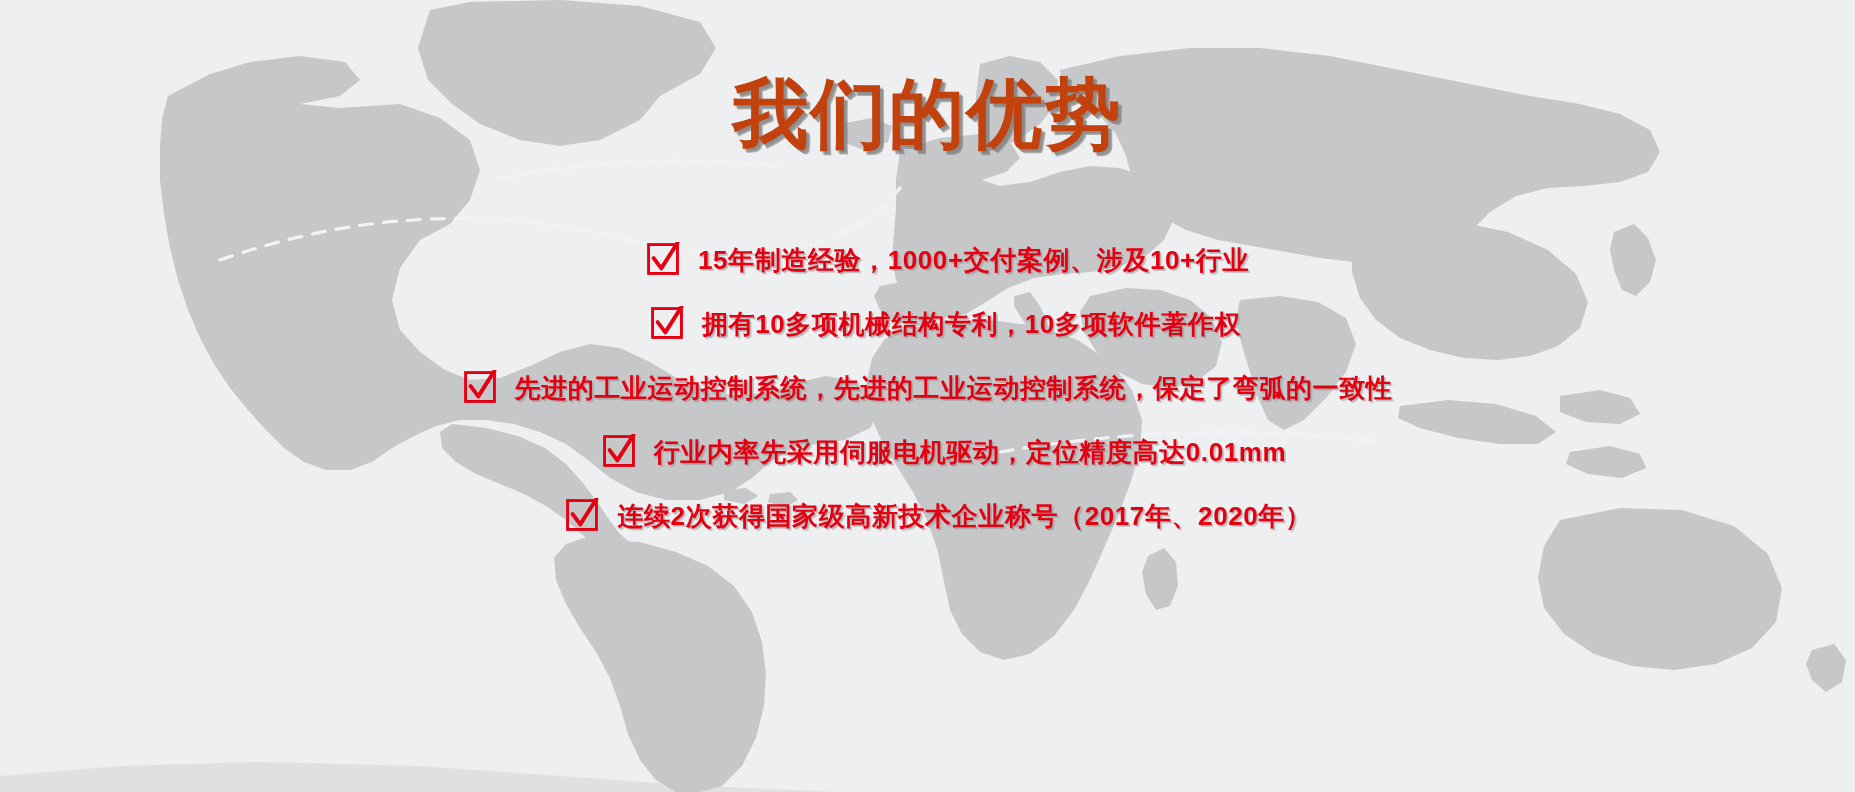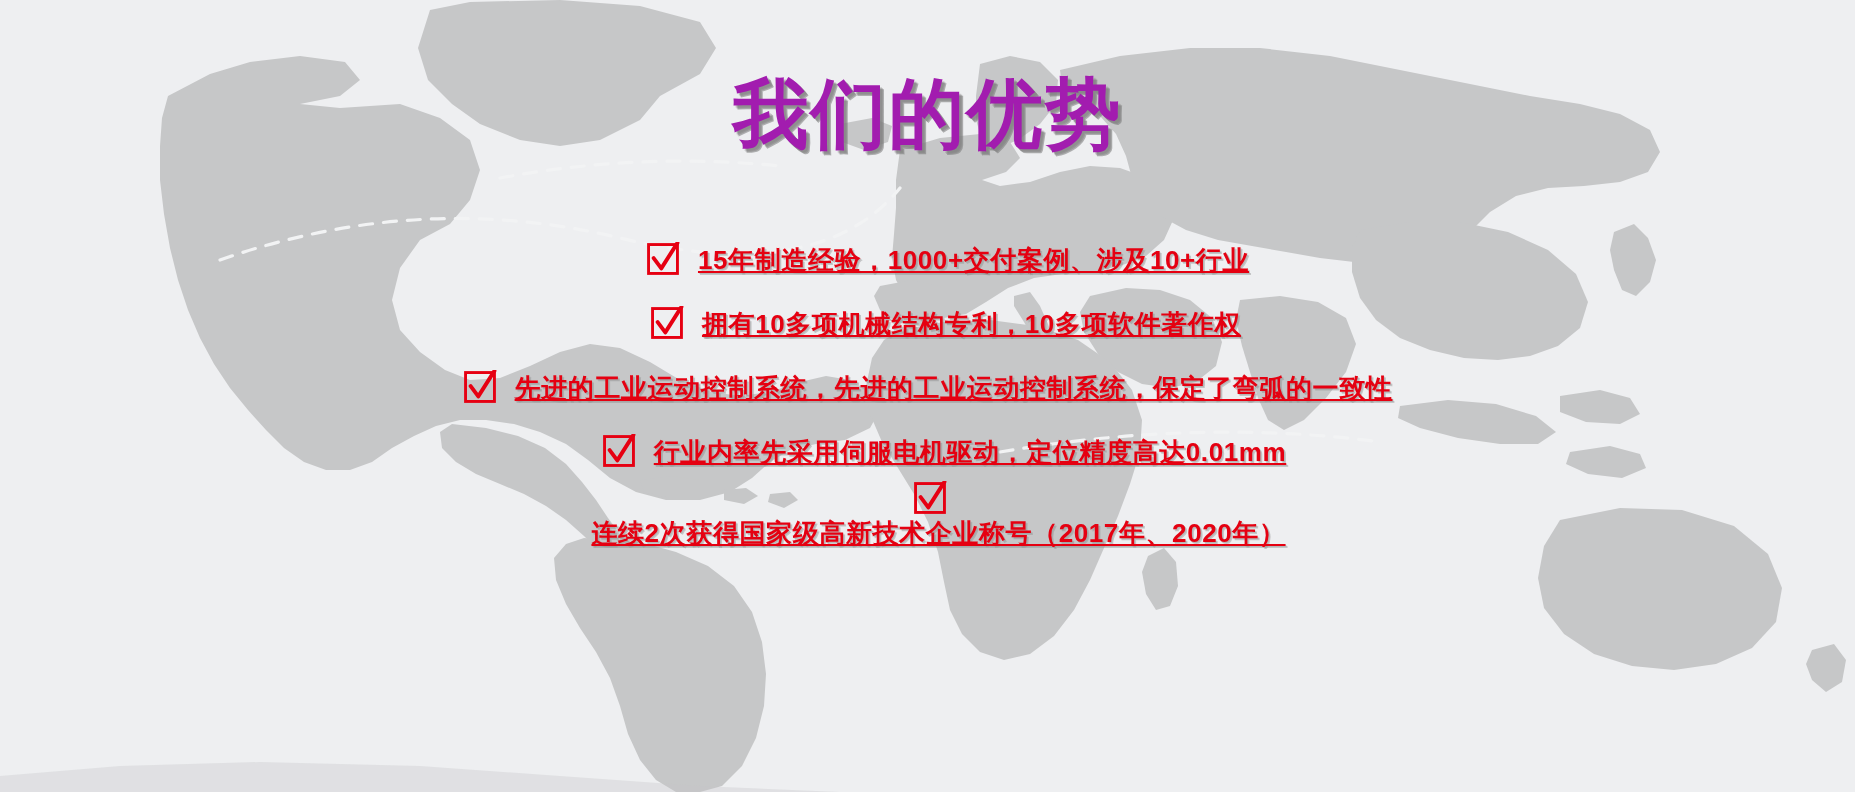--- a/index.html
+++ b/index.html
@@ -55,21 +55,21 @@
     top:74px;
     left:0;
     width:100%;
     text-align:center;
   }
   #heading-text {
     display:inline-block;
     font-size:76px;
     font-weight:bold;
     letter-spacing:2px;
-    color:#a21caf;
+    color:#c2410c;
     line-height:1.05;
     text-shadow:
        4px 4px 0 rgba(120,120,120,.55),
        3px 3px 0 rgba(130,130,130,.45),
        2px 2px 0 rgba(150,150,150,.40);
     white-space:nowrap;
   }
 
   
   #advantages {
@@ -100,21 +100,20 @@
               stroke-linecap:round; stroke-linejoin:round; }
 
   .adv-text {
     font-size:26px;
     font-weight:bold;
     color:#e50011;
     letter-spacing:.6px;
     text-shadow:
        2px 2px 0 rgba(140,140,140,.42),
        1px 1px 0 rgba(160,160,160,.35);
-    text-decoration: underline;
   }
 </style>
 </head>
 <body>
 
 <div id="banner">
 
   <div id="map-layer">
     <svg viewBox="0 0 1855 792" preserveAspectRatio="xMidYMid slice" xmlns="http://www.w3.org/2000/svg">
 
@@ -210,21 +209,21 @@
       <li class="adv-row" style="padding-left:33px;">
         <span class="check-icon">
           <svg viewBox="0 0 40 40" xmlns="http://www.w3.org/2000/svg">
             <rect class="chk-box" x="3" y="3" width="34" height="34"></rect>
             <path class="chk-mark" d="M9 19 L18 31 L37 1"></path>
           </svg>
         </span>
         <span class="adv-text">行业内率先采用伺服电机驱动，定位精度高达0.01mm</span>
       </li>
 
-      <li class="adv-row" style="padding-left:22px;flex-direction:column;">
+      <li class="adv-row" style="padding-left:22px;">
         <span class="check-icon">
           <svg viewBox="0 0 40 40" xmlns="http://www.w3.org/2000/svg">
             <rect class="chk-box" x="3" y="3" width="34" height="34"></rect>
             <path class="chk-mark" d="M9 19 L18 31 L37 1"></path>
           </svg>
         </span>
         <span class="adv-text">连续2次获得国家级高新技术企业称号（2017年、2020年）</span>
       </li>
 
     </ul>

